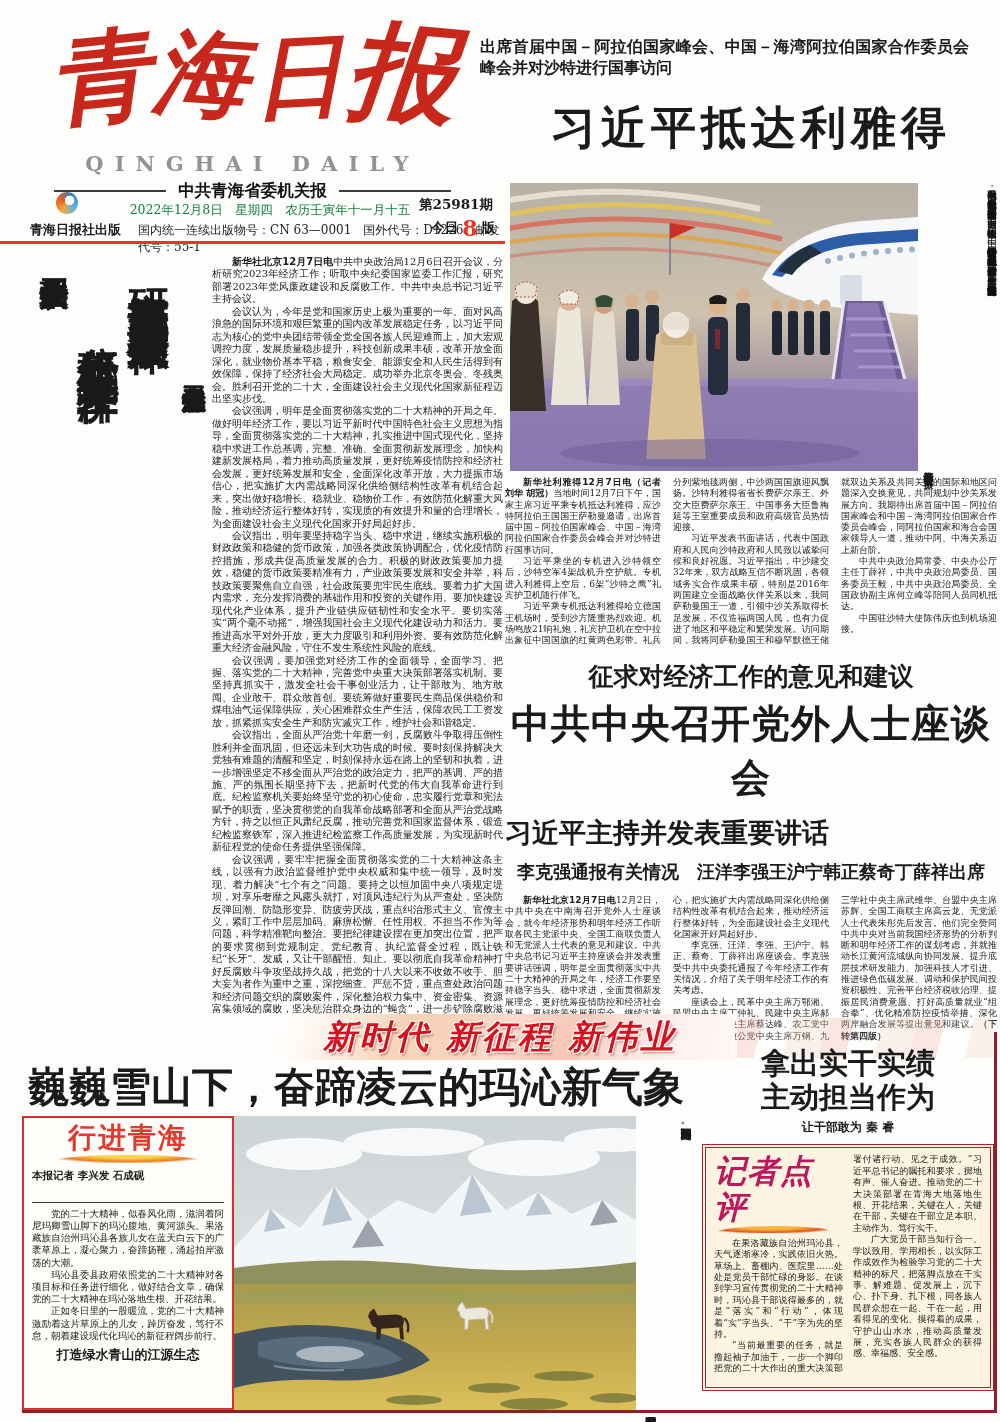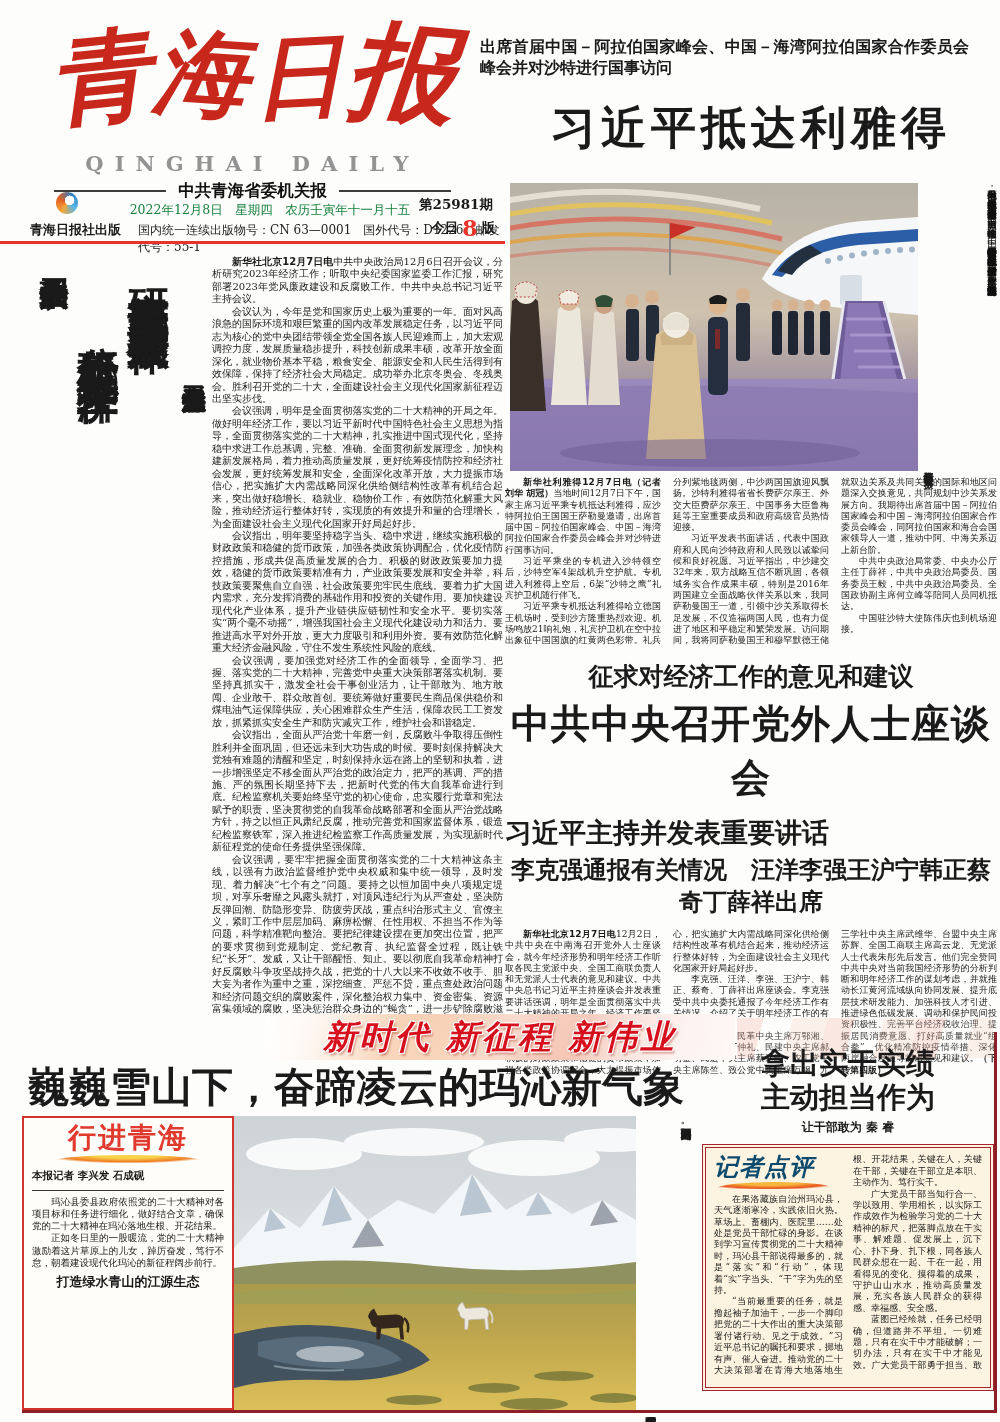--- a/index.html
+++ b/index.html
@@ -47,21 +47,21 @@
 
   
   .riyadh-body{left:505px;top:477px;width:492px;height:182px;column-count:3;column-gap:12px;
       font-size:9px;line-height:11.3px;overflow:hidden;}
 
   
   .sym{left:505px;top:660px;width:492px;}
   .sym-kicker{font-size:25px;text-align:center;}
   .sym-headline{font-size:39px;text-align:center;margin-top:4px;letter-spacing:1px;}
   .sym-deck{font-size:27px;margin-top:10px;}
-  .sym-subdeck{font-size:24px;text-align:center;margin-top:3px;}
+  .sym-subdeck{font-size:18px;text-align:center;margin-top:9px;}
   .sym-body{margin-top:11px;height:172px;column-count:3;column-gap:12px;font-size:9px;line-height:11.3px;overflow:hidden;}
   .jump{font-weight:bold;font-family:"DejaVu Sans","Liberation Sans",sans-serif;}
 
   
   .vert-heads{left:22px;top:256px;width:184px;height:758px;writing-mode:vertical-rl;}
   .vert-heads>div{font-family:"DejaVu Sans","Liberation Sans",sans-serif;font-weight:900;line-height:1.06;}
   .vh-sub{font-size:24px;padding-top:112px;margin-left:10px;font-weight:700 !important;}
   .vh-l1{font-size:42px;letter-spacing:3px;}
   .vh-l2{font-size:42px;letter-spacing:3px;padding-top:58px;margin:0 6px;}
   .vh-kicker{font-size:29px;margin-left:12px;}
@@ -83,42 +83,42 @@
       background:repeating-linear-gradient(105deg,rgba(246,180,165,.55) 0 26px,rgba(255,255,255,.2) 26px 54px,rgba(248,205,185,.5) 54px 88px);}
   .snow-headline{left:28px;top:1060px;width:692px;font-size:41px;letter-spacing:0px;white-space:nowrap;}
 
   
   .maqin-box{left:22px;top:1116px;width:212px;height:294px;border:2px solid #d0342c;background:#fffdf9;
       padding:5px 8px;box-sizing:border-box;overflow:hidden;}
   .jx-logo{font-size:28px;font-weight:900;color:#e03a2e;text-align:center;letter-spacing:2px;
       font-family:"DejaVu Sans","Liberation Sans",sans-serif;line-height:1.1;}
   .jx-swoosh{height:8px;margin:1px 16px 6px;border-radius:50%/100% 100% 0 0;
       background:radial-gradient(ellipse at 50% 0%,#f9d24a 0 30%,#ef7c23 60%,rgba(239,124,35,0) 75%);}
-  .maqin-byline{font-size:10.5px;font-weight:bold;border-bottom:1.5px solid #333;padding-bottom:7px;margin-bottom:5px;
+  .maqin-byline{font-size:10.5px;font-weight:bold;border-bottom:1.5px solid #333;padding-bottom:19px;margin-bottom:5px;
       font-family:"DejaVu Sans","Liberation Sans",sans-serif;}
   .maqin-box p{font-size:9.5px;line-height:12.2px;}
   .maqin-sub{font-size:13px;text-align:center;margin:4px 0;font-weight:900;
       font-family:"DejaVu Sans","Liberation Sans",sans-serif;}
 
   
   .photo2{left:234px;top:1116px;width:402px;height:294px;overflow:hidden;}
   .p2strip{left:640px;top:1116px;width:56px;height:294px;}
   .p2cap{position:absolute;right:4px;top:4px;writing-mode:vertical-rl;font-size:11px;line-height:1.35;height:210px;}
   .p2credit{position:absolute;left:2px;bottom:2px;writing-mode:vertical-rl;font-size:11px;font-weight:bold;}
 
   
   .commentary{left:702px;top:1046px;width:292px;}
   .comm-h{font-size:29px;line-height:1.18;text-align:center;}
   .comm-byline{font-size:12px;font-weight:bold;text-align:center;margin-top:5px;
       font-family:"DejaVu Sans","Liberation Sans",sans-serif;}
   .comm-box{margin-top:8px;height:247px;border:4px double #a8242e;background:#fcf3e0;padding:6px 8px;
       box-sizing:border-box;column-count:2;column-gap:10px;overflow:hidden;}
   .comm-box p{font-size:9px;line-height:11.4px;}
   .jd-logo{break-inside:avoid;margin-bottom:5px;}
-  .jd-text{font-size:24px;font-weight:900;font-style:italic;color:#0c4a6e;letter-spacing:1px;
+  .jd-text{font-size:32px;font-weight:900;font-style:italic;color:#be185d;letter-spacing:1px;
       font-family:"DejaVu Sans","Liberation Sans",sans-serif;line-height:1.1;}
   .jd-swoosh{height:7px;margin:1px 8px 0 2px;border-radius:50%/100% 100% 0 0;
       background:radial-gradient(ellipse at 45% 0%,#f6b63c 0 35%,#e8541f 65%,rgba(232,84,31,0) 80%);}
 </style>
 </head>
 <body>
 
 <div class="page">
 
   <header class="masthead">
@@ -315,20 +315,21 @@
     <span class="banner-text">新时代 新征程 新伟业</span>
   </div>
   <div class="abs banner-ext"></div>
 
   <div class="abs hd snow-headline">巍巍雪山下，奋蹄凌云的玛沁新气象</div>
 
   <div class="abs maqin-box">
     <div class="jx-logo">行进青海</div>
     <div class="jx-swoosh"></div>
     <div class="maqin-byline">本报记者 李兴发 石成砚</div>
+    <p>党的二十大精神，似春风化雨，滋润着阿尼玛卿雪山脚下的玛沁腹地、黄河源头。果洛藏族自治州玛沁县各族儿女在蓝天白云下的广袤草原上，凝心聚力，奋蹄扬鞭，涌起拍岸激荡的大潮。</p>
     <p>玛沁县委县政府依照党的二十大精神对各项目标和任务进行细化，做好结合文章，确保党的二十大精神在玛沁落地生根、开花结果。</p>
     <p>正如冬日里的一股暖流，党的二十大精神激励着这片草原上的儿女，踔厉奋发，笃行不怠，朝着建设现代化玛沁的新征程阔步前行。</p>
     <div class="maqin-sub">打造绿水青山的江源生态</div>
 
   </div>
 
   <div class="abs photo2">
     <svg width="402" height="294" viewBox="0 0 402 294" xmlns="http://www.w3.org/2000/svg">
       <defs>
         <linearGradient id="sky2" x1="0" y1="0" x2="0" y2="1">

